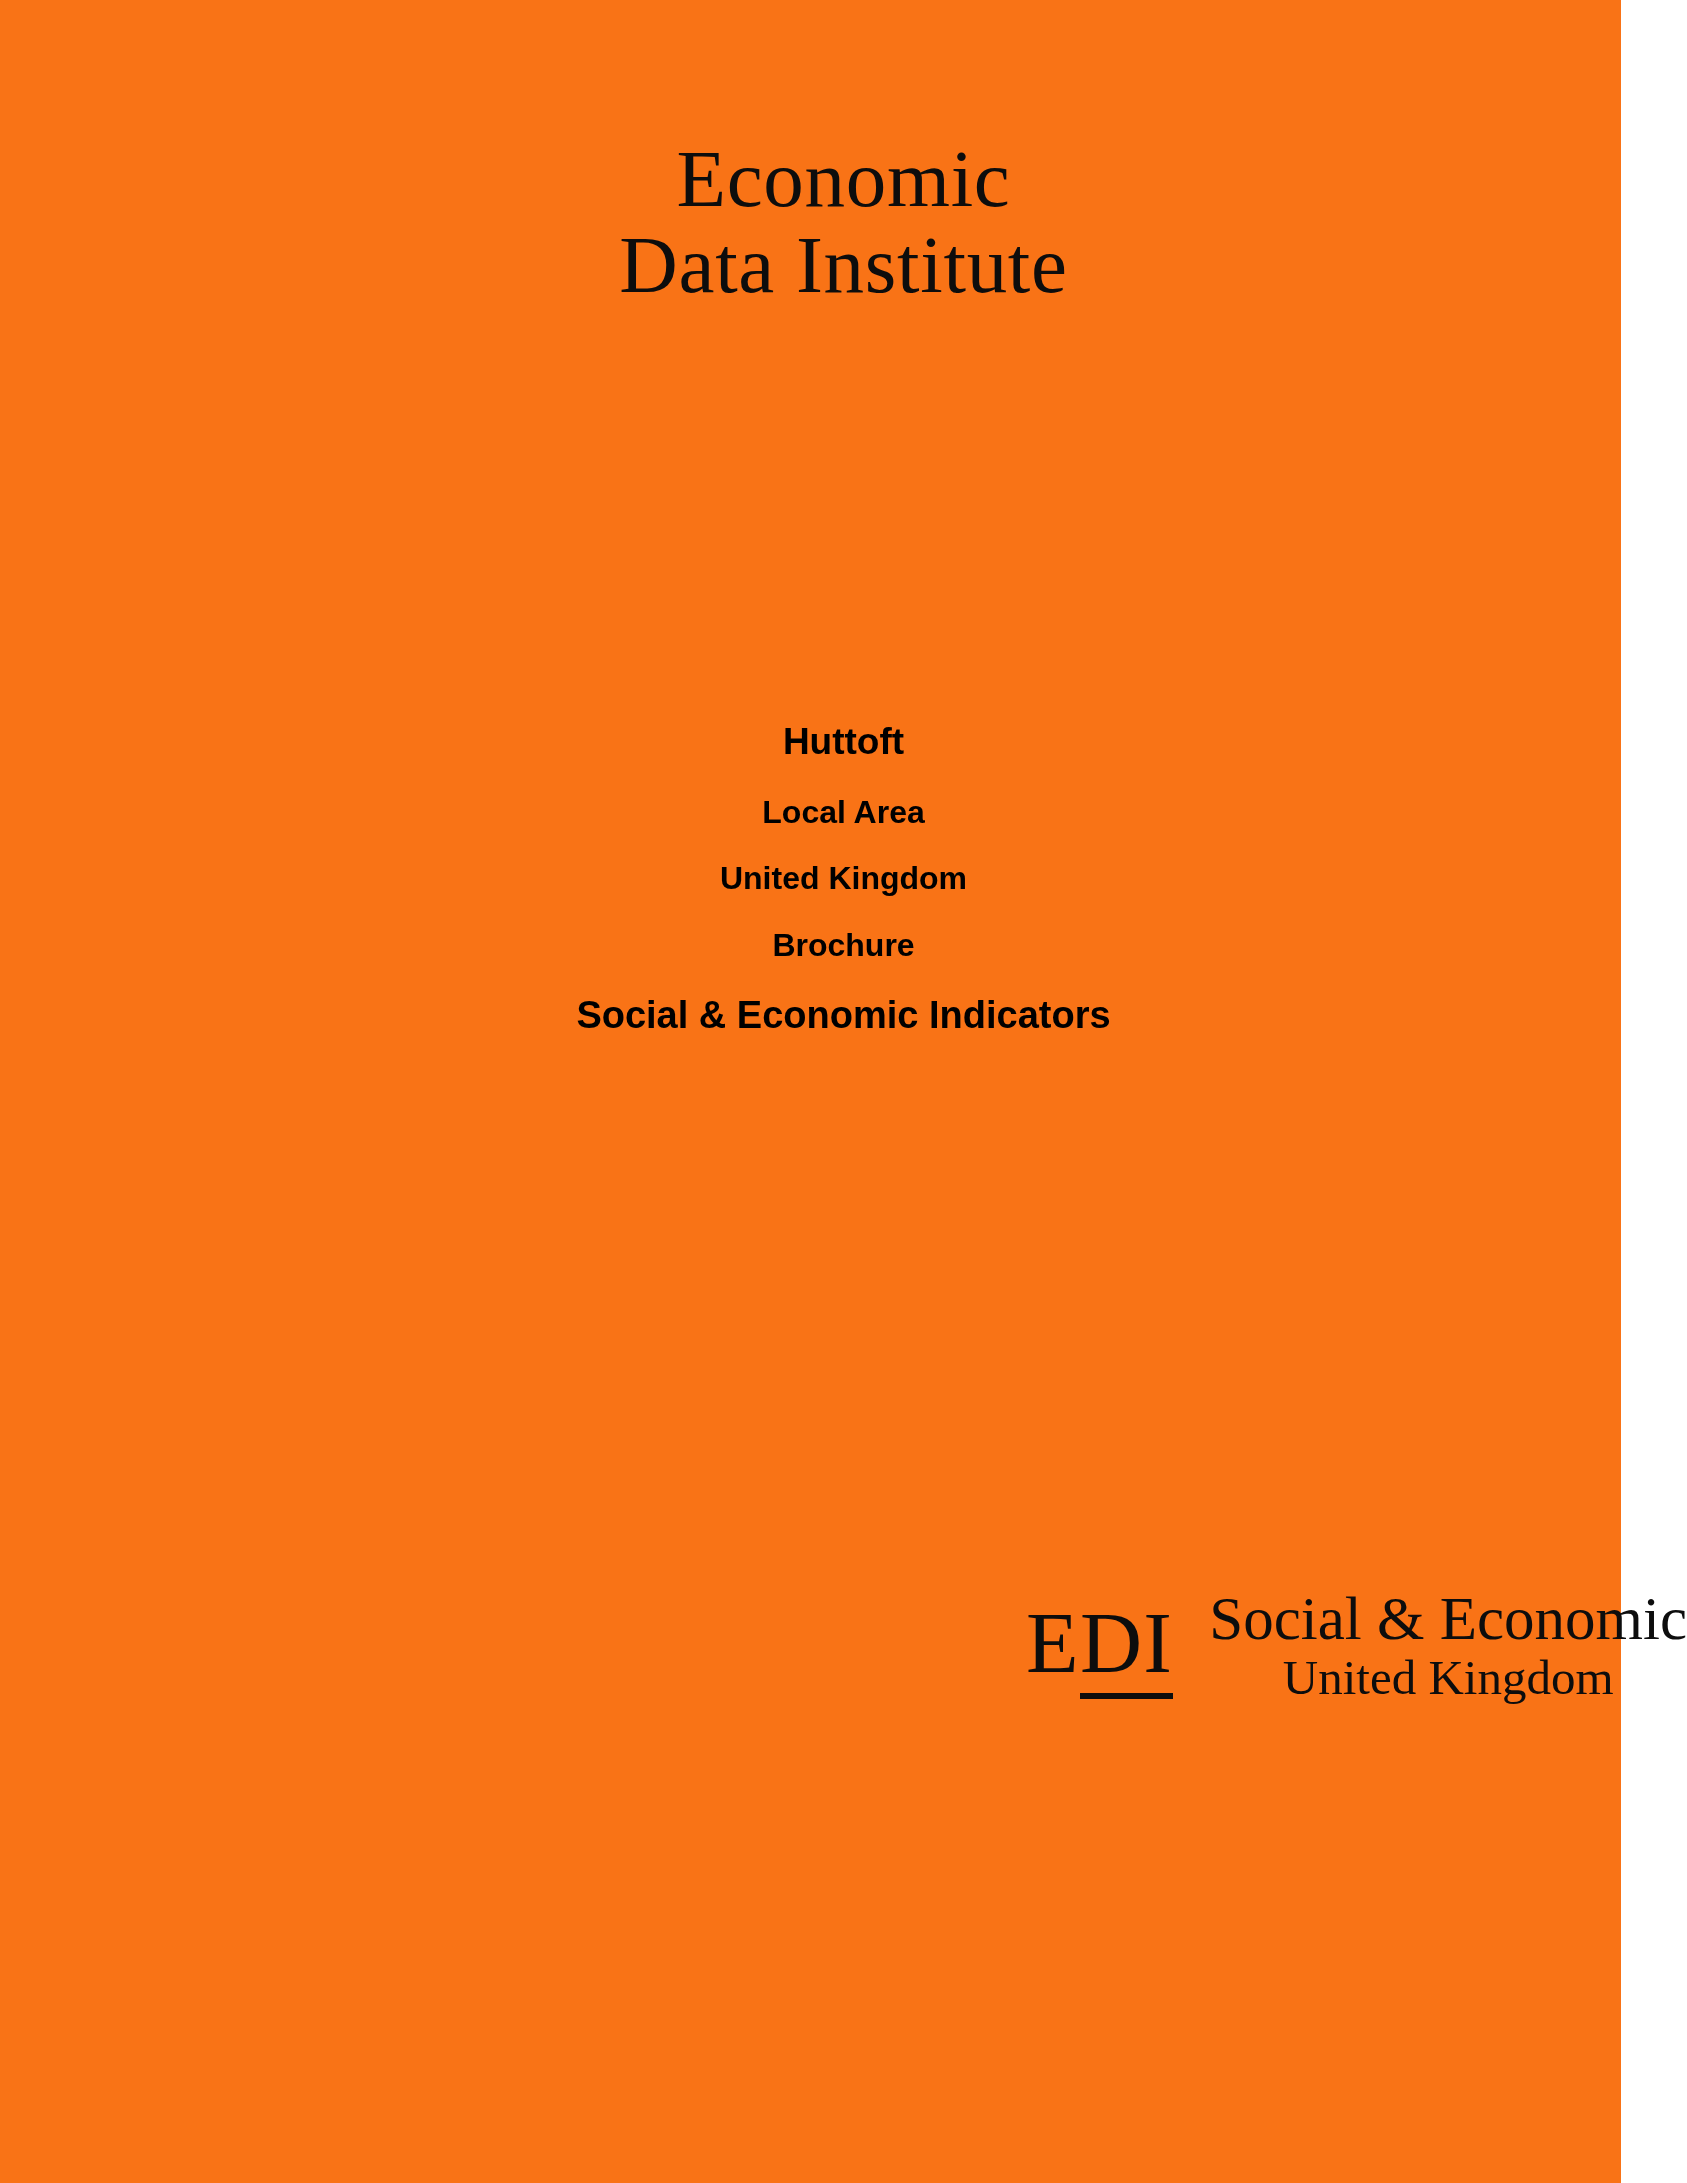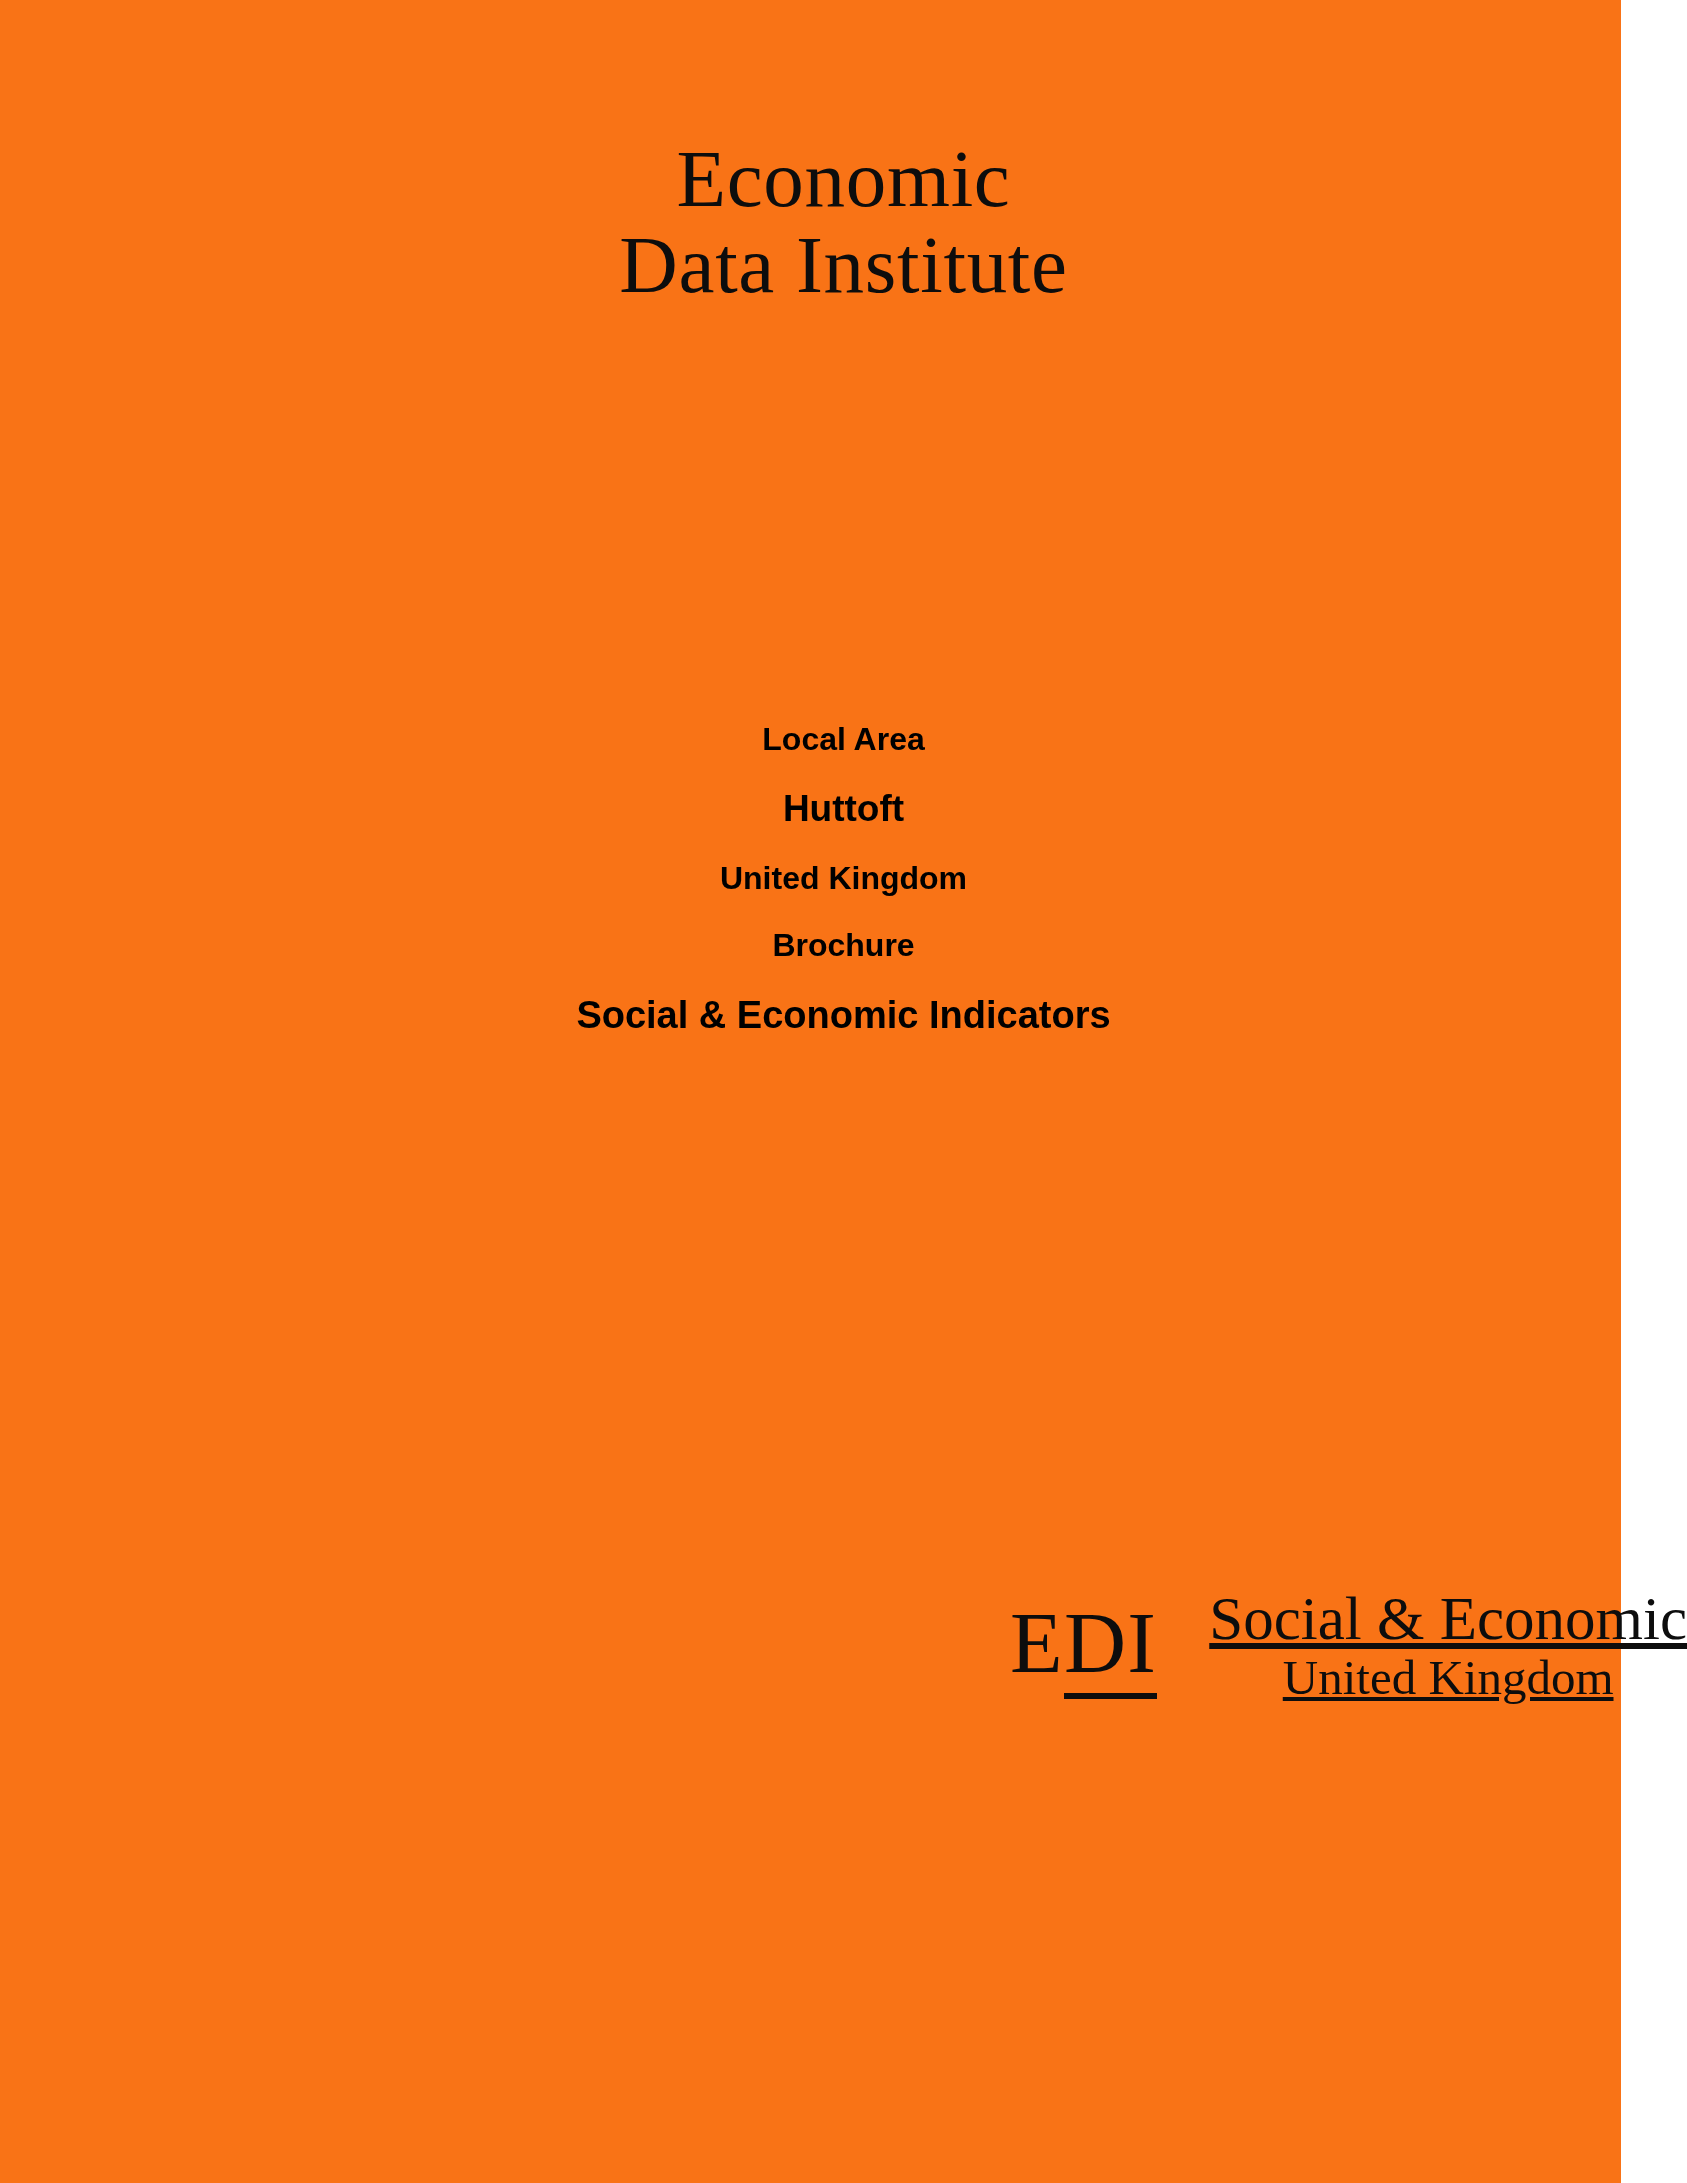--- a/index.html
+++ b/index.html
@@ -86,24 +86,23 @@
     letter-spacing: 1.3px;
     line-height: 1;
     position: relative;
     padding-bottom: 5.3px;
   }
   .edi-mark .underline-part {
     border-bottom: 6px solid #0d0d0d;
     padding-bottom: 2.6px;
   }
   .edi-text {
-    margin-left: 52px;
+    margin-left: 36px;
     text-align: center;
     line-height: 1.02;
-    text-decoration: underline;
   }
   .edi-text .edi-top {
     display: block;
     font-size: 61px;
   }
   .edi-text .edi-bottom {
     display: block;
     font-size: 49px;
     margin-top: 2.6px;
   }
@@ -112,22 +111,22 @@
 <body>
 
 <div class="page">
 
   <div class="masthead">
     <span class="masthead-line1">Economic</span>
     <span class="masthead-line2">Data Institute</span>
   </div>
 
   <div class="title-block">
+    <div class="line t-area">Huttoft</div>
     <div class="line t-type">Local Area</div>
-    <div class="line t-area">Huttoft</div>
     <div class="line t-country">United Kingdom</div>
     <div class="line t-doc">Brochure</div>
     <div class="line t-subject">Social &amp; Economic Indicators</div>
   </div>
 
   <div class="footer-logo">
     <div class="edi-mark">
       <span>E</span><span class="underline-part">DI</span>
     </div>
     <div class="edi-text">

